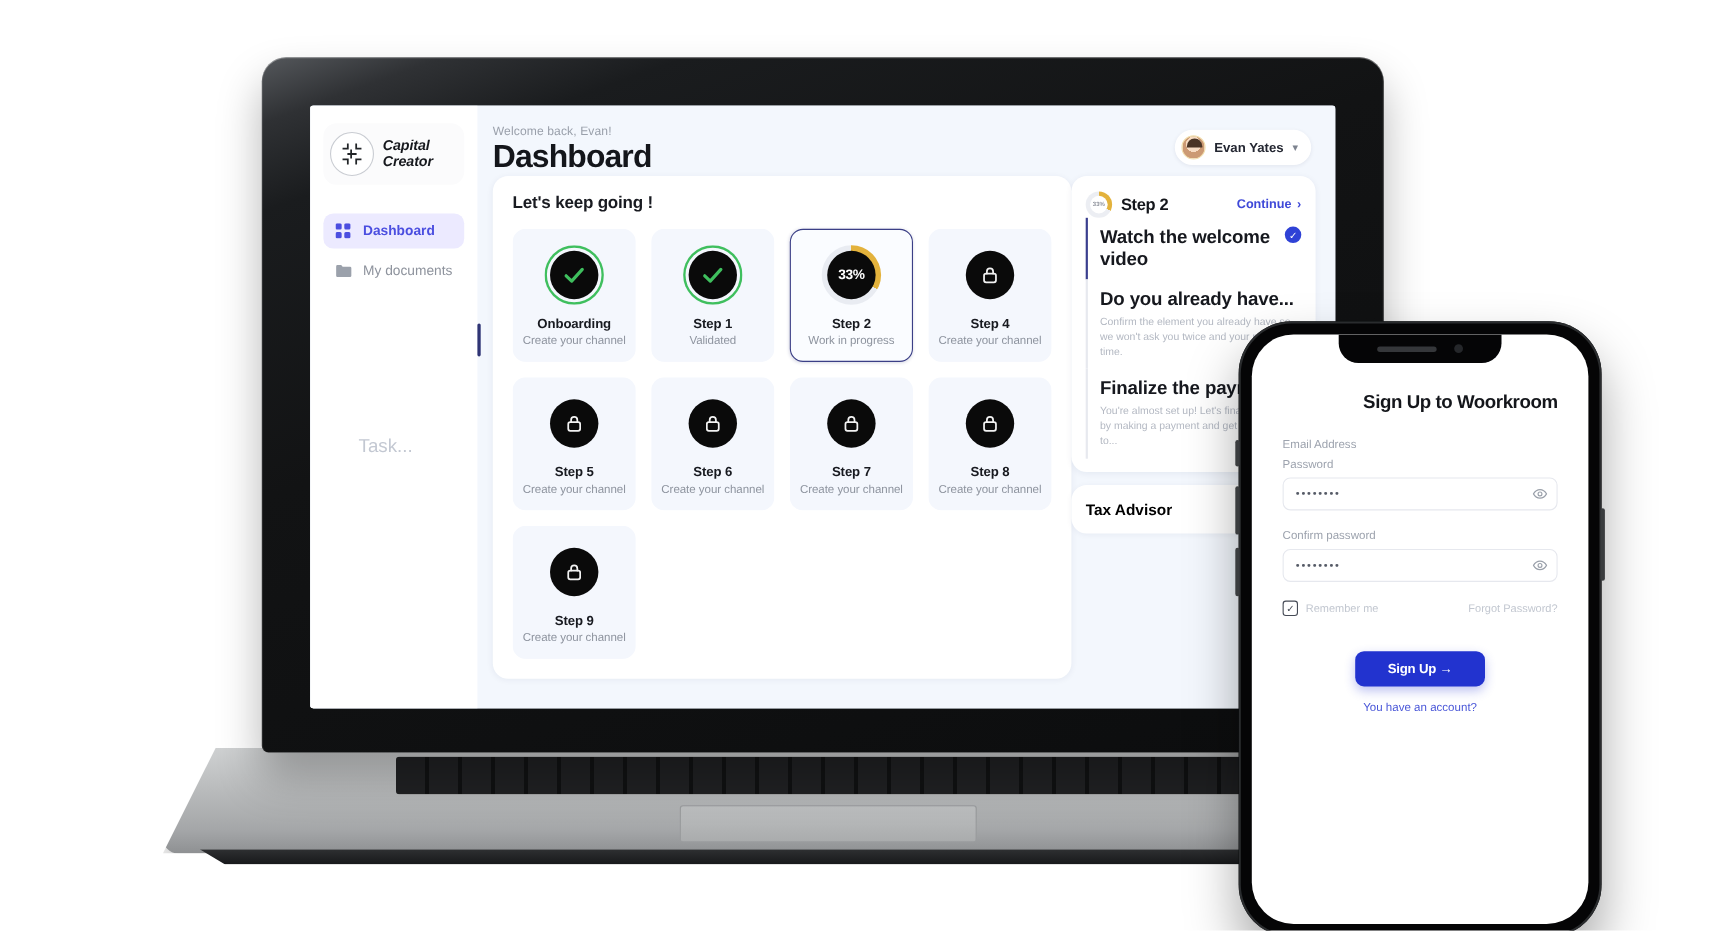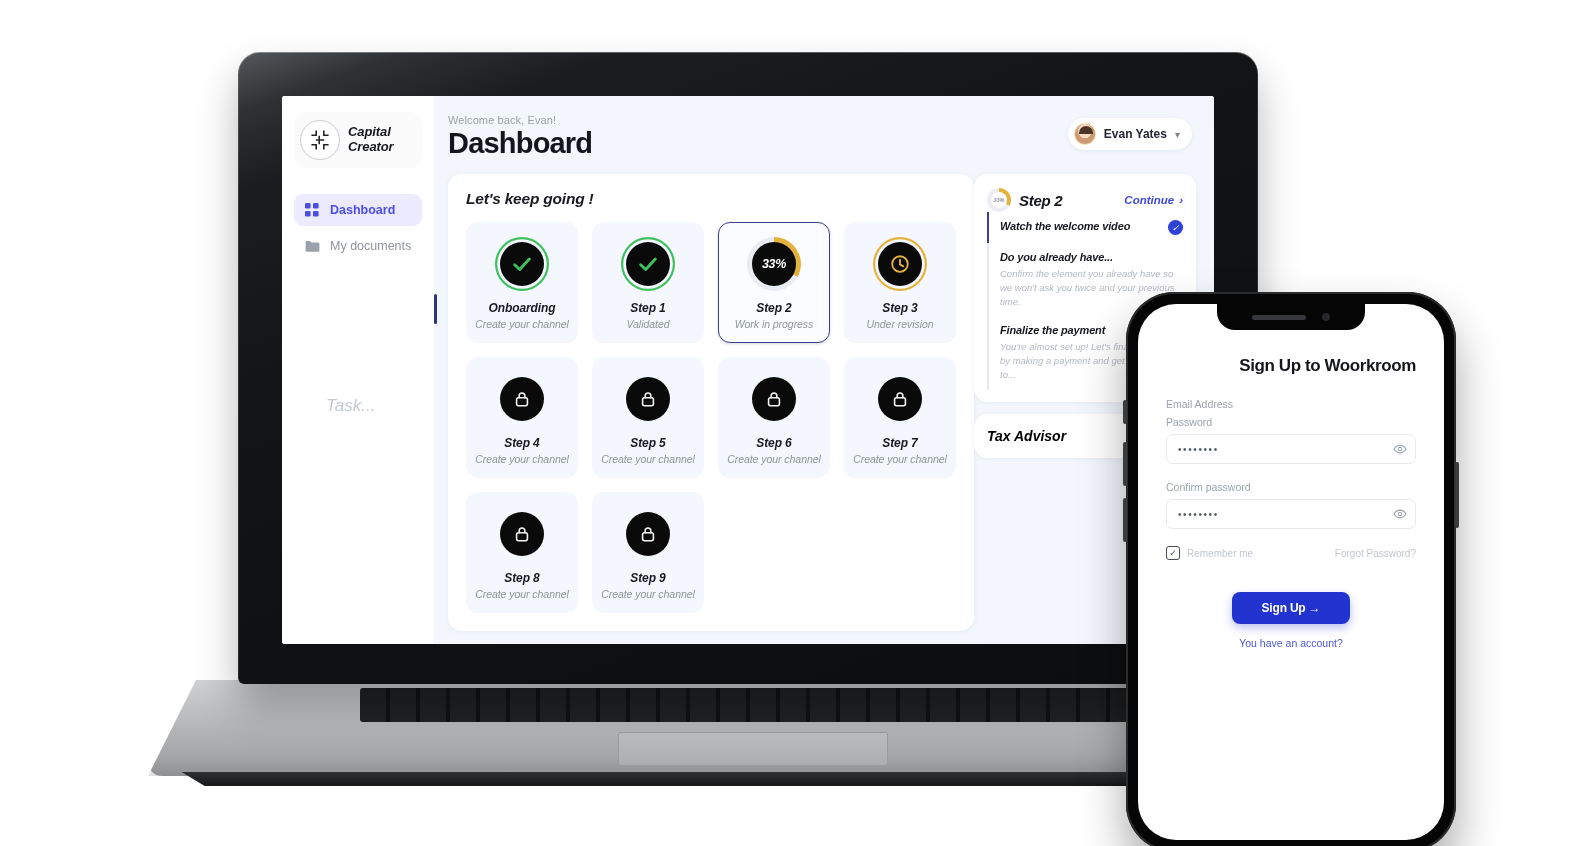--- a/index.html
+++ b/index.html
@@ -88,21 +88,21 @@
   .content { flex:1; display:flex; flex-direction:column; min-width:0; padding: 18px 18px 0 14px; }
   .topbar { display:flex; align-items:flex-start; justify-content:space-between; padding-right:4px; }
   .welcome { font-size:11px; color:#9aa0ab; letter-spacing:.1px; }
   .page-title { font-size:29px; font-weight:700; color:#14161b; letter-spacing:-0.8px; margin-top:1px; }
   .user-chip { display:flex; align-items:center; gap:8px; background:#fff; border-radius:22px; padding:5px 12px 5px 6px; box-shadow:0 1px 4px rgba(20,30,60,.08); margin-top:4px;text-align:center; }
   .avatar { width:22px; height:22px; border-radius:50%; background:radial-gradient(circle at 50% 36%, #f7dcc3 0 42%, #cc9a74 43% 100%); border:1.5px solid #f2dfae; position:relative; overflow:hidden; }
   .avatar::after{content:"";position:absolute;left:4px;top:2px;width:14px;height:8px;border-radius:7px 7px 0 0;background:#4a3526;}
   .user-name { font-size:12px; font-weight:600; color:#232631; }
   .chev { font-size:10px; color:#7d838f; }
 
-  .panels { display:flex; gap:0; margin-top:14px; flex:1; min-height:0;font-style:italic; }
+  .panels { display:flex; gap:0; flex:1; min-height:0; }
   .left-panel { flex:1 1 auto; display:flex; flex-direction:column; gap:14px; min-width:0; }
   .card-white { background:#fff; border-radius:14px; box-shadow:0 1px 6px rgba(25,40,80,.06); }
   .steps-card { padding:16px 18px 18px 18px; }
   .card-head { font-size:15.5px; font-weight:700; color:#191b21; letter-spacing:-0.2px; }
 
   .steps-grid { display:grid; grid-template-columns:repeat(4,1fr); gap:14px; margin-top:14px; }
   .step-tile { background:#f4f7fd; border-radius:12px; padding:14px 8px 12px; text-align:center; border:1.6px solid transparent; }
   .step-tile.active { background:#fafcff; border-color:#3b3f86; box-shadow:0 1px 3px rgba(40,45,110,.18); }
   .badge { width:54px; height:54px; margin:0 auto 10px; border-radius:50%; position:relative; display:flex; align-items:center; justify-content:center; }
   .badge .inner { width:44px; height:44px; border-radius:50%; background:#0a0a0a; display:flex; align-items:center; justify-content:center; color:#fff; }
@@ -118,21 +118,21 @@
   .step-panel { padding:14px 13px 12px; }
   .sp-head { display:flex; align-items:center; gap:8px; }
   .mini-ring { width:24px; height:24px; border-radius:50%; background:conic-gradient(#e3b23c 0deg 119deg,#eceef3 119deg 360deg); display:flex; align-items:center; justify-content:center; position:relative; }
   .mini-ring::after{ content:""; position:absolute; width:16px;height:16px;border-radius:50%;background:#fff; }
   .mini-pct { position:relative; z-index:2; font-size:5.5px; font-weight:700; color:#8d919b; }
   .sp-title { font-size:15px; font-weight:700; color:#14161b; letter-spacing:-0.3px; }
   .sp-continue { margin-left:auto; display:flex; align-items:center; gap:5px; font-size:11.5px; color:#3f49d8; font-weight:600; }
   .task { padding:8px 0 8px 11px; border-left:2.4px solid #e7e9ef; position:relative; }
   .task.current { border-left-color:#3a3f8e; }
   .task-row { display:flex; align-items:flex-start; gap:6px; }
-  .task-title { font-size:11px; font-weight:700; color:#16181e; letter-spacing:-0.15px; }
+  .task-title { font-size:17px; font-weight:700; color:#16181e; letter-spacing:-0.15px; }
   .check-dot { width:15px; height:15px; border-radius:50%; background:#2f42d6; color:#fff; font-size:9px; display:flex; align-items:center; justify-content:center; margin-left:auto; flex-shrink:0; }
   .task-desc { font-size:9.5px; color:#b3b8c2; line-height:1.45; margin-top:4px; }
   .advisor-card { padding:14px 13px; }
   .advisor-title { font-size:14px; font-weight:700; color:#000000; }
 
   
   .phone { position:absolute; left:1126px; top:292px; width:330px; height:560px; }
   .phone-body {
     position:absolute; inset:0; background:#050506; border-radius:48px;
     box-shadow: 0 26px 46px rgba(0,0,0,.34), inset 0 0 0 2px #2a2c2e;
@@ -291,32 +291,20 @@
                     <div class="step-tile active">
                       <div class="badge ring-prog">
                         <div class="inner">
                           <span class="pct">33%</span>
                         </div>
                       </div>
                       <div class="step-name">Step 2</div>
                       <div class="step-sub">Work in progress</div>
                     </div>
 
-                    <div class="step-tile">
-                      <div class="badge ring-gold">
-                        <div class="inner">
-                          <svg width="22" height="22" viewBox="0 0 24 24" fill="none" stroke="#e3b23c" stroke-width="2" stroke-linecap="round">
-                            <circle cx="12" cy="12" r="8.5"></circle>
-                              <path d="M12 7.2 V12.4 L15.6 14.6"></path>
-                          </svg>
-                        </div>
-                      </div>
-                      <div class="step-name">Step 3</div>
-                      <div class="step-sub">Under revision</div>
-                    </div>
 
                     <div class="step-tile">
                       <div class="badge">
                           <div class="inner">
                         <svg width="20" height="20" viewBox="0 0 24 24" fill="none" stroke="#f2f2f2" stroke-width="1.9" stroke-linecap="round">
                               <rect x="5.5" y="10.5" width="13" height="9.5" rx="2.2"></rect>
                               <path d="M8.6 10.5V8.2a3.4 3.4 0 0 1 6.8 0v2.3"></path>
                             </svg>
                       </div>
                         </div>

